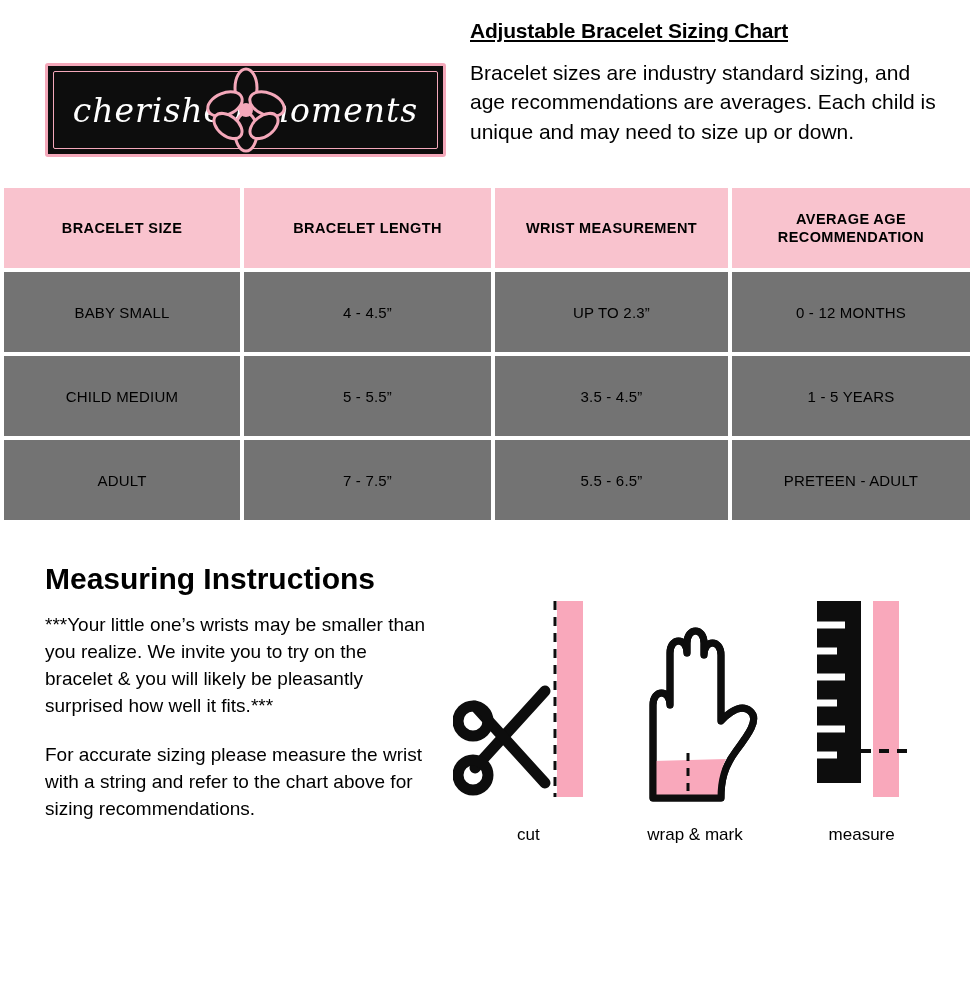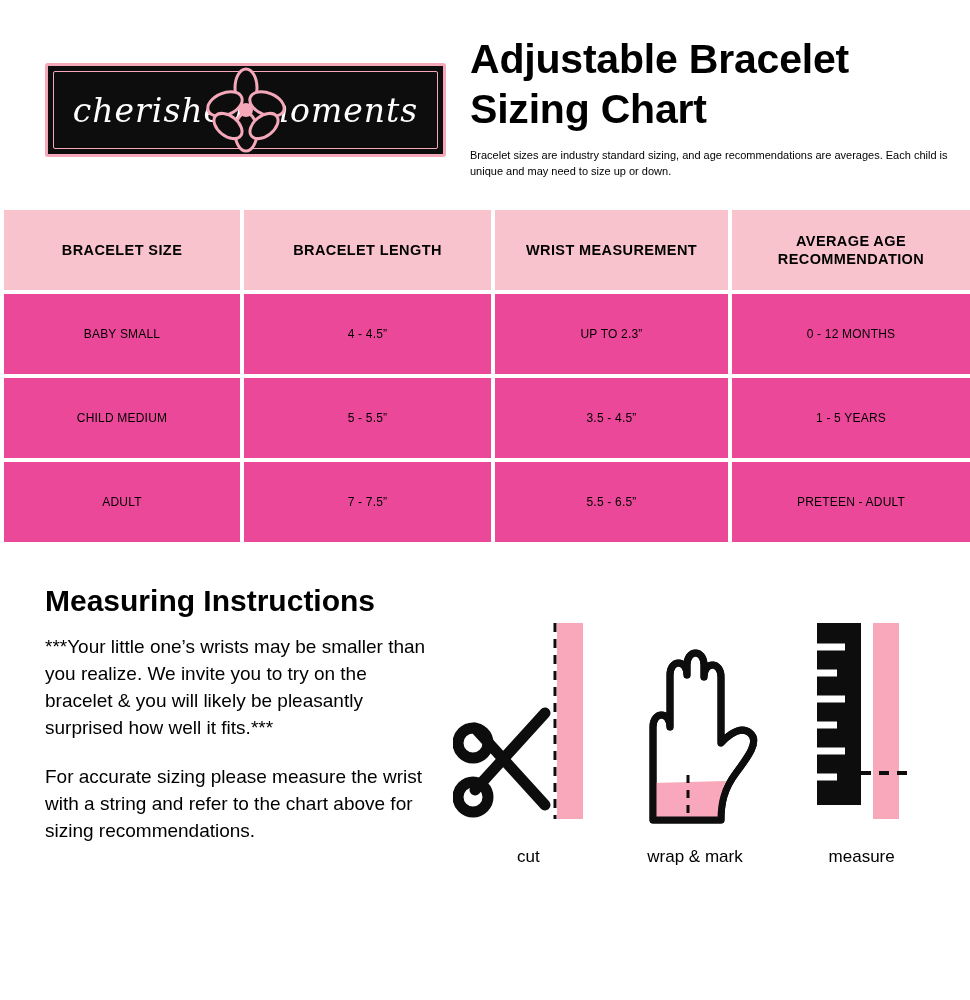--- a/index.html
+++ b/index.html
@@ -61,28 +61,29 @@
     top: 50%;
     transform: translate(-50%, -50%);
     z-index: 2;
   }
 
   .header-text {
     flex: 1;
     padding-right: 20px;
   }
   .doc-title {
-    font-size: 41px;
+    font-size: 21px;
     font-weight: bold;
     line-height: 1.22;
-    margin: 16px 0 14px 0;
+    margin: 0 0 14px 0;
     letter-spacing: -0.2px;
+    text-decoration: underline;
   }
   .doc-sub {
-    font-size: 11px;
+    font-size: 21px;
     line-height: 1.42;
     margin: 0;
   }
 
   
   .size-table {
     margin-top: 27px;
     width: 970px;
     border-collapse: separate;
     border-spacing: 4px 4px;
@@ -93,22 +94,22 @@
     font-size: 14.5px;
     font-weight: bold;
     letter-spacing: 0.4px;
     height: 72px;
     vertical-align: middle;
     text-align: center;
     padding: 4px 8px;
     line-height: 1.25;
   }
   .size-table td {
-    background: #ec4899;
-    font-size: 12px;
+    background: #737373;
+    font-size: 15px;
     height: 72px;
     vertical-align: middle;
     text-align: center;
     padding: 4px 8px;
     letter-spacing: 0.2px;
   }
   .col-a { width: 236px; }
   .col-b { width: 247px; }
   .col-c { width: 233px; }
   .col-d { width: 238px; }

